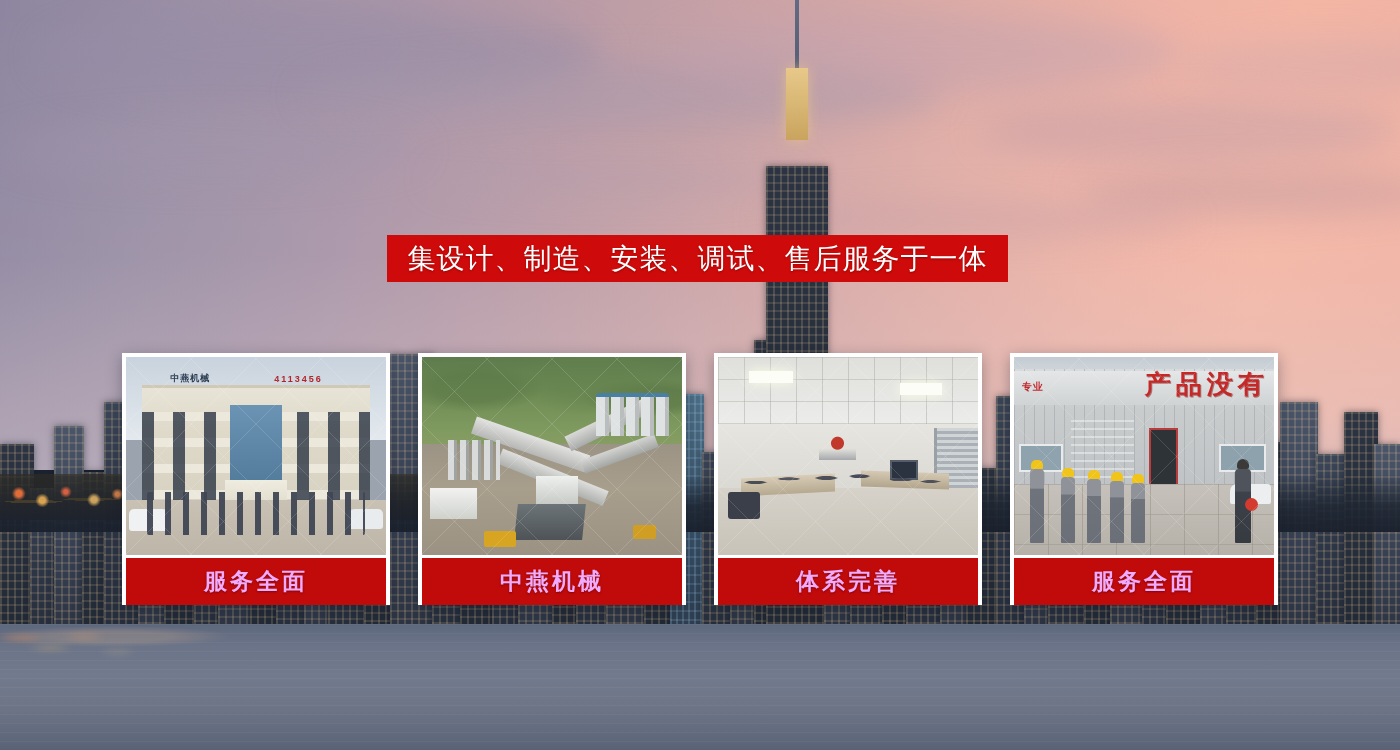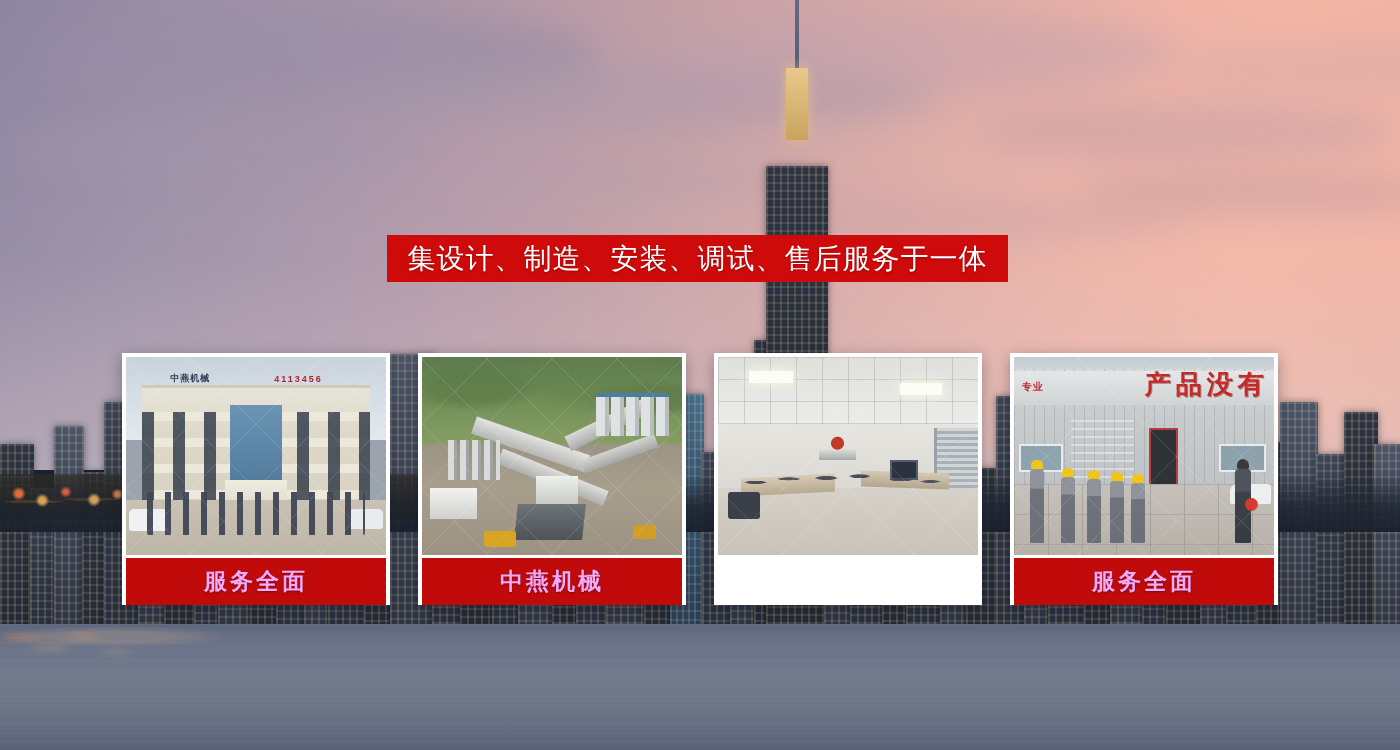--- a/index.html
+++ b/index.html
@@ -587,20 +587,23 @@
         <div class="p3-logo"></div>
         <div class="p3-blinds"></div>
         <div class="p3-floor"></div>
         <div class="p3-desk1"></div>
         <div class="p3-desk2"></div>
         <div class="p3-mon"></div>
         <div class="p3-ppl"></div>
         <div class="p3-chair"></div>
         <div class="wm"></div>
       </div>
+      <div class="caption">
+        <span>体系完善</span>
+      </div>
     </div>
 
     <div class="card">
       <div class="photo">
         <div class="p4-sky"></div>
         <div class="p4-fac"></div>
         <div class="p4-band"></div>
         <div class="p4-bigtext">产品没有</div>
         <div class="p4-smtext">专业</div>
         <div class="p4-gate"></div>

